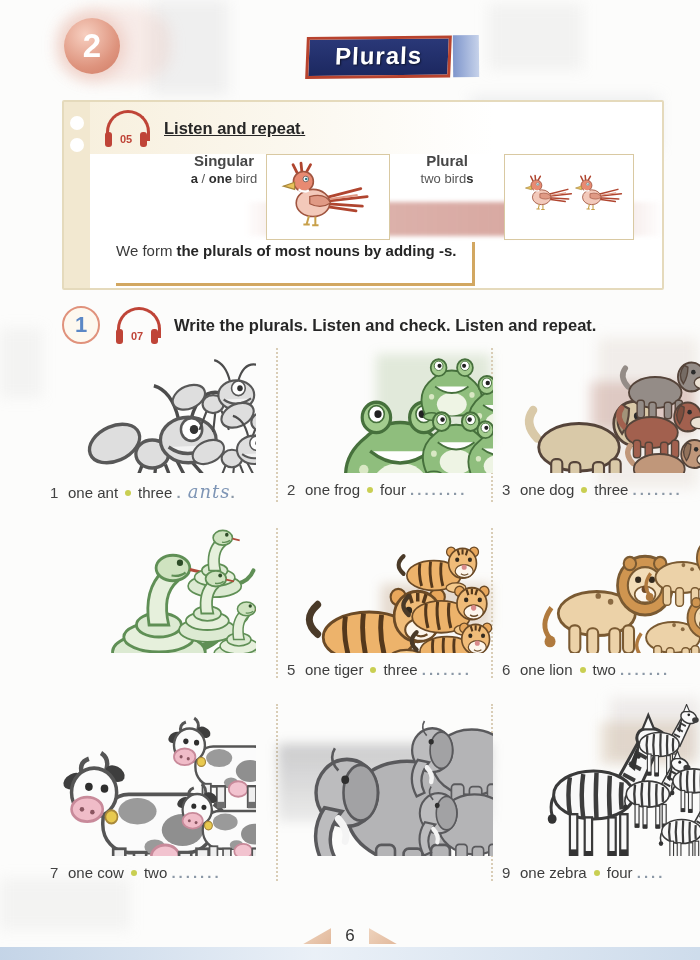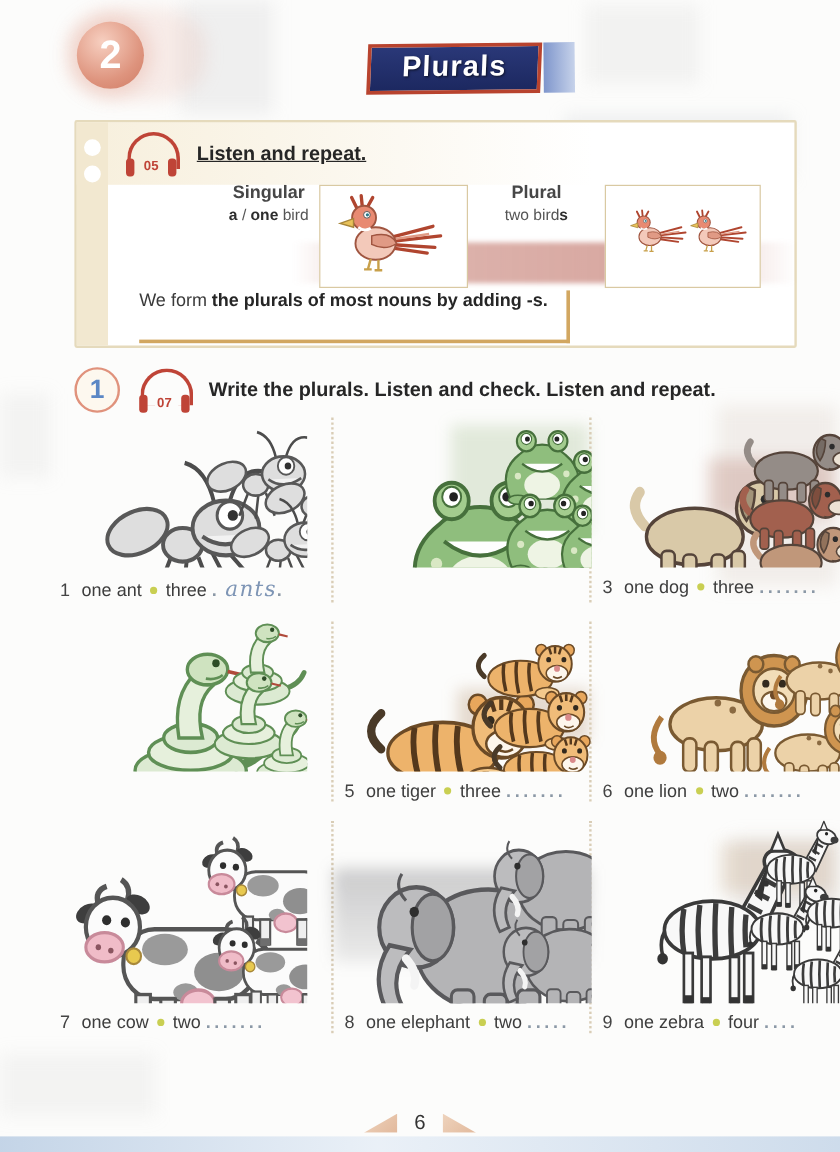--- a/index.html
+++ b/index.html
@@ -48,21 +48,21 @@
   .hp-num{position:absolute;bottom:2px;left:50%;transform:translateX(-50%);
     color:#bf4437;font-size:11px;font-weight:bold;}
 
   
   .exhead{position:absolute;left:62px;top:306px;display:flex;align-items:center;gap:13px;z-index:2;}
   .ex-circle{width:34px;height:34px;border-radius:50%;background:#fdf8ef;border:2px solid #e0927c;
     display:flex;align-items:center;justify-content:center;color:#5b87c5;font-size:22px;font-weight:bold;flex:none;}
   .ex-instr{font-size:16.5px;font-weight:bold;color:#262626;}
 
   .grid{position:absolute;left:48px;top:348px;width:647px;display:grid;
-    grid-template-columns:228px 215px 204px;row-gap:16px;z-index:1;}
+    grid-template-columns:228px 215px 204px;row-gap:26px;z-index:1;}
   .cell{position:relative;padding:0 0 0 2px;}
   .cell.sep{border-left:2px dotted #d9cdb6;padding-left:9px;}
   .band{position:absolute;z-index:0;filter:blur(6px);}
   .pic{position:relative;z-index:1;width:206px;height:125px;display:block;}
   .pic.tall{height:152px;}
   .lbl{position:relative;z-index:1;margin-top:8px;font-size:15px;color:#3d3d3d;white-space:nowrap;}
   .lbl .num{display:inline-block;width:18px;color:#444;}
   .lbl .bullet{display:inline-block;width:6px;height:6px;border-radius:50%;background:#c9cf52;
     margin:0 7px 2px 7px;vertical-align:middle;}
   .dots{color:#8b98a6;font-weight:bold;letter-spacing:3px;}
@@ -347,20 +347,24 @@
 
     <div class="cell sep">
       <div class="band" style="right:0;top:6px;width:115px;height:92px;background:rgba(120,160,90,.20);"></div>
       <svg class="pic" viewBox="0 0 220 125" preserveAspectRatio="none">
         <use href="#sym-frog" transform="translate(2,34) scale(1.08)"></use>
         <use href="#sym-frog" transform="translate(110,0) scale(0.60)"></use>
         <use href="#sym-frog" transform="translate(158,16) scale(0.64)"></use>
         <use href="#sym-frog" transform="translate(108,52) scale(0.66)"></use>
         <use href="#sym-frog" transform="translate(160,62) scale(0.60)"></use>
       </svg>
+      <div class="lbl">
+        <span class="num">2</span><span>one frog</span><span class="bullet"></span><span>four</span>
+        <span> <span class="dots">........</span></span>
+      </div>
     </div>
 
     <div class="cell sep">
       <div class="band" style="right:0;top:34px;width:105px;height:48px;background:rgba(150,60,40,.20);"></div>
       <svg class="pic" viewBox="0 0 220 125" preserveAspectRatio="none">
         <g style="color:#d9c9a8;">
             <use href="#sym-dog" transform="translate(0,28) scale(0.95)"></use>
           </g>
         <g style="color:#948c87;">
             <use href="#sym-dog" transform="translate(110,-2) scale(0.62)"></use>
@@ -425,24 +429,20 @@
       </div>
     </div>
 
     <div class="cell sep">
       <div class="band" style="left:0;top:40px;width:100%;height:78px;background:linear-gradient(180deg,rgba(90,90,95,.30),rgba(90,90,95,.10));"></div>
       <svg class="pic tall" viewBox="0 0 220 150" preserveAspectRatio="none">
         <use href="#sym-elephant" transform="translate(-2,18) scale(1.1)"></use>
         <use href="#sym-elephant" transform="translate(112,0) scale(0.72)"></use>
         <use href="#sym-elephant" transform="translate(122,66) scale(0.66)"></use>
       </svg>
-      <div class="lbl">
-        <span class="num">8</span><span>one elephant</span><span class="bullet"></span><span>two</span>
-        <span> <span class="dots">.....</span></span>
-      </div>
     </div>
 
     <div class="cell sep">
       <div class="band" style="right:0;top:18px;width:95px;height:42px;background:rgba(170,130,80,.20);"></div>
       <svg class="pic tall" viewBox="0 0 220 150" preserveAspectRatio="none">
         <use href="#sym-zebra" transform="translate(2,14) scale(1.0)"></use>
         <use href="#sym-zebra" transform="translate(120,2) scale(0.50)"></use>
         <use href="#sym-zebra" transform="translate(104,48) scale(0.54)"></use>
         <use href="#sym-zebra" transform="translate(156,38) scale(0.50)"></use>
         <use href="#sym-zebra" transform="translate(144,88) scale(0.50)"></use>

